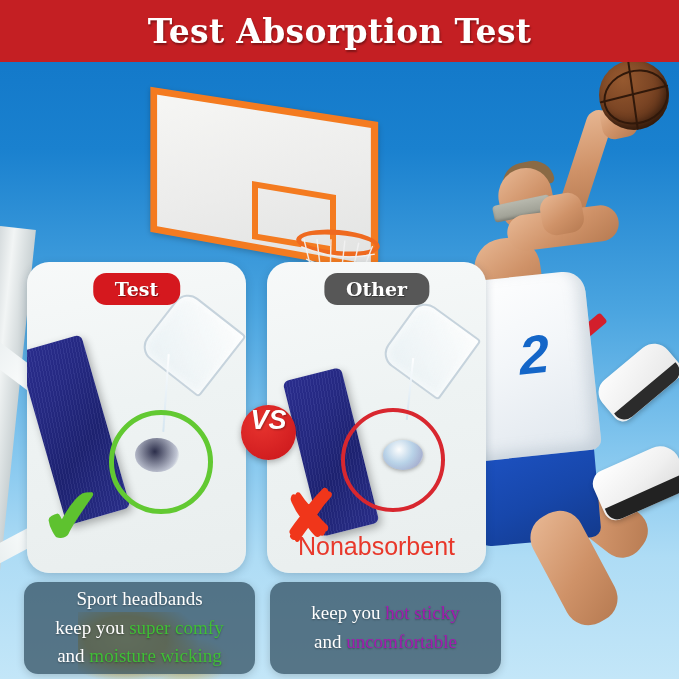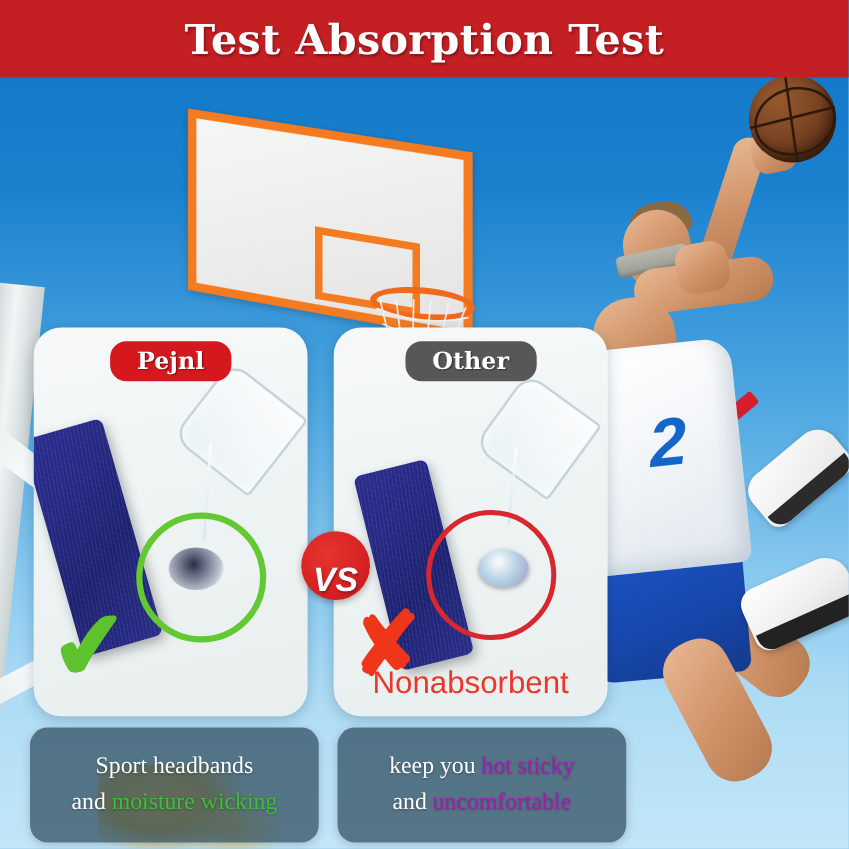--- a/index.html
+++ b/index.html
@@ -236,23 +236,23 @@
 
   .verdict{
     position:absolute;left:0;bottom:12px;width:100%;text-align:center;
     font-family:"Liberation Sans",sans-serif;font-size:25px;
   }
   .verdict.good{color:#4f9b2e;}
   .verdict.bad{color:#e8382b;margin-top:32px;}
 
   
   .vs{
-    position:absolute;left:241px;top:425px;width:55px;height:55px;border-radius:50%;
+    position:absolute;left:241px;top:405px;width:55px;height:55px;border-radius:50%;
     background:radial-gradient(circle at 38% 32%,#e8342f,#c9151a);
-    z-index:25;display:flex;align-items:flex-end;justify-content:center;
+    z-index:25;display:flex;align-items:flex-start;justify-content:center;
     box-shadow:0 2px 6px rgba(0,0,0,.3);
   }
   .vs span{
     font-family:"Liberation Sans",sans-serif;font-weight:bold;font-size:27px;color:#fff;
     font-style:italic;text-shadow:1px 1px 2px rgba(0,0,0,.3);
   }
 
   
   .caps{position:absolute;left:0;top:582px;width:679px;height:97px;z-index:20;}
   .cap{
@@ -339,21 +339,21 @@
 
     <div class="panel left">
       <div class="hb l">
           <div class="tex"></div>
         </div>
       <div class="glass l"></div>
       <div class="stream l"></div>
       <div class="wetspot l"></div>
       <div class="hl-circle green"></div>
       <div class="mark check">✔</div>
-      <div class="badge brand">Pejnl</div>
+      <div class="badge brand">Test</div>
     </div>
 
     <div class="panel right">
       <div class="hb r">
           <div class="tex"></div>
         </div>
       <div class="glass r"></div>
       <div class="stream r"></div>
       <div class="bead"></div>
       <div class="hl-circle red"></div>
@@ -363,20 +363,21 @@
     </div>
   </div>
 
   <div class="vs">
     <span>VS</span>
   </div>
 
   <div class="caps">
     <div class="cap left">
       <div class="line">Sport headbands</div>
+      <div class="line"><span>keep you </span><span class="hi-green">super comfy</span></div>
       <div class="line"><span>and </span><span class="hi-green">moisture wicking</span></div>
     </div>
     <div class="cap right">
       <div class="line"><span>keep you </span><span class="hi-red">hot sticky</span></div>
       <div class="line"><span>and </span><span class="hi-red">uncomfortable</span></div>
     </div>
   </div>
 
 </div>
 

